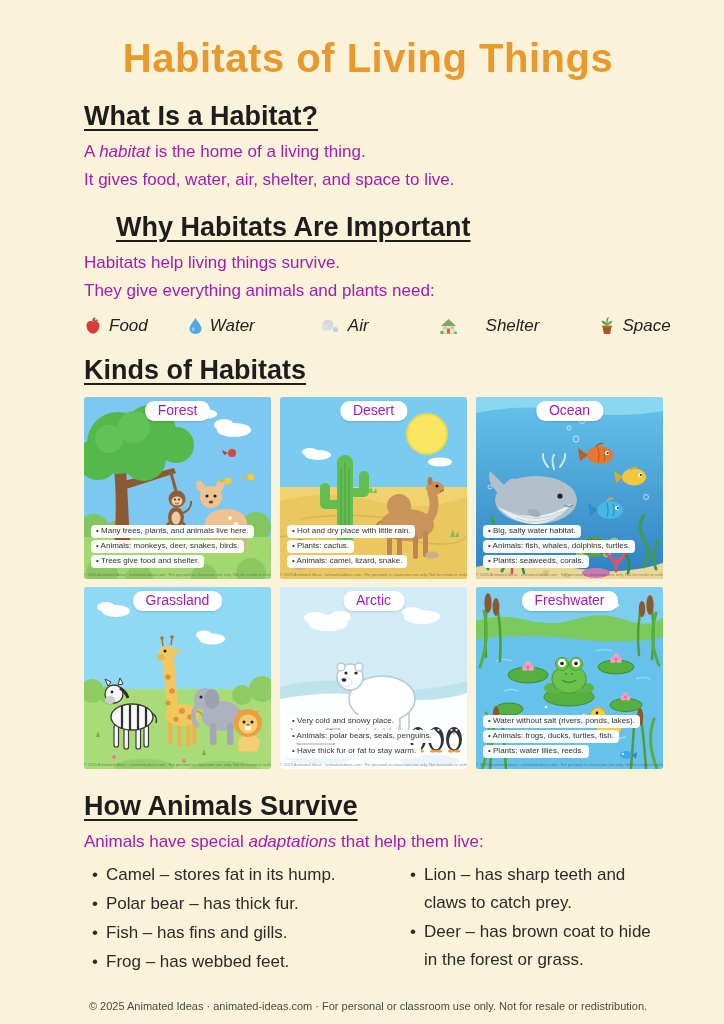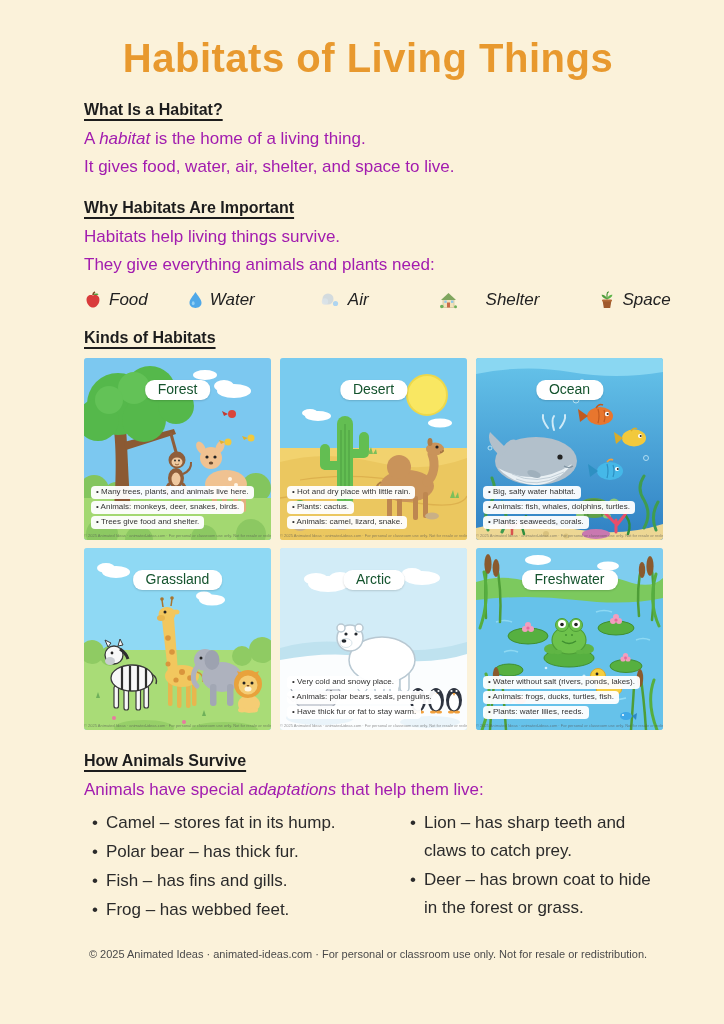--- a/index.html
+++ b/index.html
@@ -9,25 +9,25 @@
     background:#FBF2DA; color:#2B2B2B;
     font-family:"Liberation Sans", sans-serif;
     padding-left:12px;
   }
   .inner { padding:0 72px; }
   .main-title {
     margin-top:36px; text-align:center;
     font-size:40px; font-weight:800; letter-spacing:.5px; color:#E8992E;
   }
   .sec-heading {
-    display:inline-block; font-size:16px; font-weight:800; color:#1d1d1d;
+    display:inline-block; font-size:27px; font-weight:800; color:#1d1d1d;
     text-decoration:underline; text-decoration-thickness:2px; text-underline-offset:4px;
   }
   .h-what { margin-top:20px; }
-  .h-why  { margin-top:18px; }
+  .h-why  { margin-top:18px;margin-left:32px; }
   .h-kinds{ margin-top:16px; }
   .h-how  { margin-top:22px; }
   .para { font-size:17px; line-height:28px; color:#a21caf; }
   .mt6 { margin-top:6px; }
   .needs-row { display:flex; align-items:center; gap:14px; margin-top:8px; height:26px; }
   .need { display:flex; align-items:center; gap:7px; margin-right:26px;justify-content:center; }
   .need:last-child { margin-right:0; }
   .need .lbl { font-size:17px; font-style:italic; color:#222; }
   .need svg { display:block; }
 
@@ -36,23 +36,23 @@
     margin-top:11px; display:grid;
     grid-template-columns:repeat(3,187px); grid-auto-rows:182px;
     column-gap:9px; row-gap:8px;
   }
   .card {
     position:relative; width:187px; height:182px; overflow:hidden;
     border-radius:3px; background:#BDE3F5;
   }
   .card svg.scene { position:absolute; inset:0; width:100%; height:100%; }
   .card .pill {
-    position:absolute; top:22px; left:50%; transform:translateX(-50%);
+    position:absolute; top:4px; left:50%; transform:translateX(-50%);
     background:#FFFFFF; border-radius:9px; padding:1px 13px 3px;
-    font-size:14px; color:#14532d; white-space:nowrap; box-shadow:0 1px 2px rgba(0,0,0,.15);
+    font-size:14px; color:#a21caf; white-space:nowrap; box-shadow:0 1px 2px rgba(0,0,0,.15);
   }
   .card .facts {
     position:absolute; left:7px; right:7px; bottom:11px;
     display:flex; flex-direction:column; align-items:flex-start; gap:2px;
   }
   .card .fact {
     background:rgba(255,255,255,.95); border-radius:4px; padding:1px 5px 2px;
     font-size:8px; line-height:10px; color:#333; white-space:nowrap;
   }
   .card .fact::before { content:"• "; }

